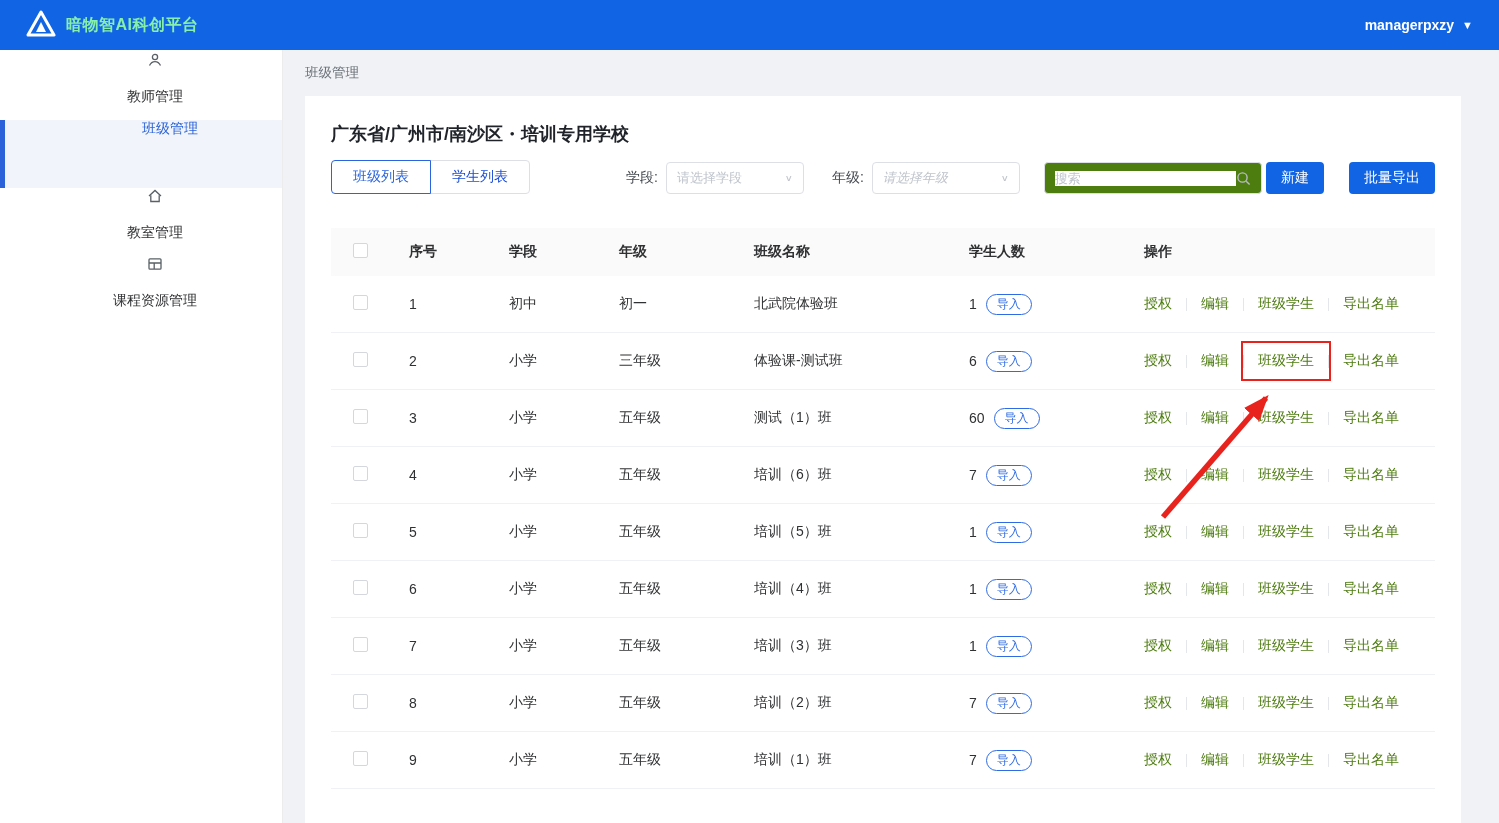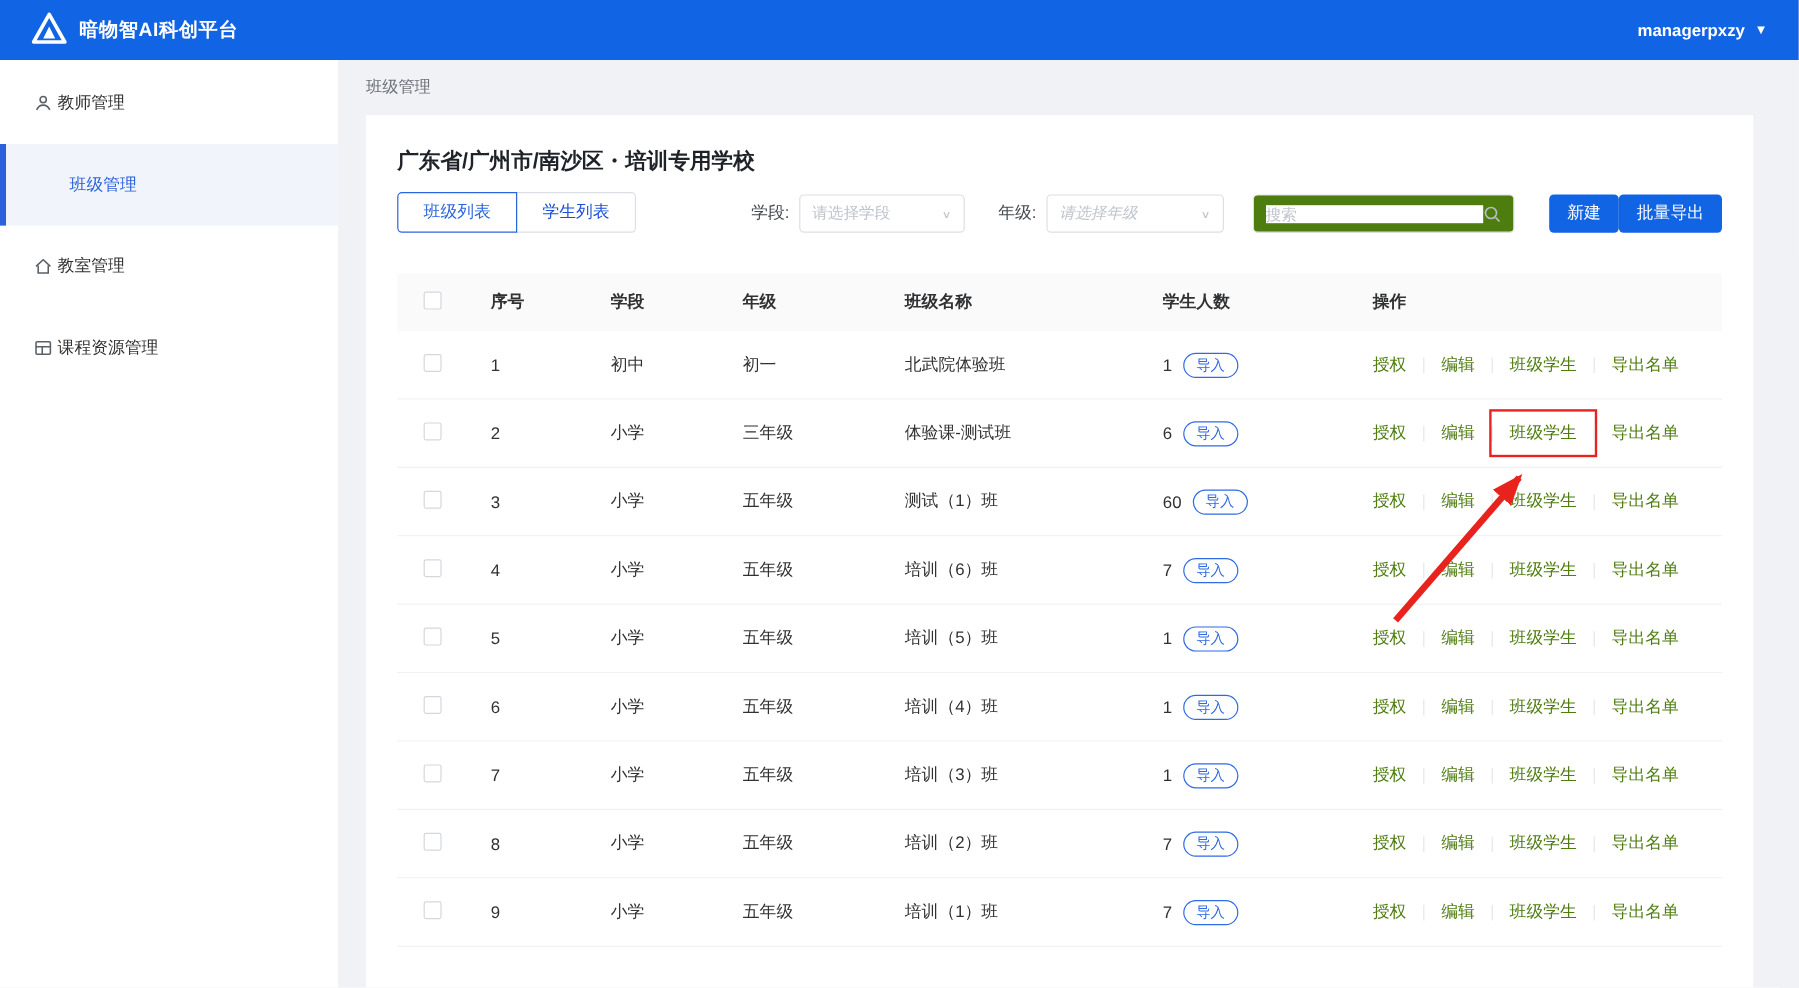--- a/index.html
+++ b/index.html
@@ -2,28 +2,28 @@
 <html><head>
 <meta charset="utf-8">
 <style>
   * { margin:0; padding:0; box-sizing:border-box; }
   html,body { width:1499px; height:823px; overflow:hidden; }
   body { font-family:"Liberation Sans","DejaVu Sans",sans-serif; font-size:14px; color:#303133; background:#f0f2f5; position:relative; }
 
   
   .header { position:absolute; top:0; left:0; right:0; height:50px; background:#1164e3; display:flex; align-items:center; justify-content:space-between; padding:0 26px 0 26px; z-index:10; }
   .brand { display:flex; align-items:center; gap:10px; }
-  .brand-title { color:#ffffff; font-size:16px; font-weight:bold; letter-spacing:.5px; }
+  .brand-title { color:#86efac; font-size:16px; font-weight:bold; letter-spacing:.5px; }
   .user-menu { display:flex; align-items:center; gap:8px; color:#fff; cursor:pointer; }
   .user-name { font-size:14px; font-weight:bold; }
   .caret { font-size:11px; color:#fff; }
 
   
   .sidebar { position:absolute; top:50px; left:0; bottom:0; width:283px; background:#fff; border-right:1px solid #ececec; padding-top:2px; z-index:5; }
-  .side-item { height:68px; display:flex; align-items:center; padding-left:28px; gap:4px; cursor:pointer; color:#303133; font-size:14px; }
+  .side-item { height:68px; display:flex; align-items:center; padding-left:28px; gap:20px; cursor:pointer; color:#303133; font-size:14px;flex-direction:column; }
   .side-item .s-icon { width:16px; height:16px; display:inline-flex; }
   .side-item.active { background:#f1f5fb; border-left:5px solid #2b62d9; padding-left:53px; color:#2b62d9; }
 
   
   .main { position:absolute; top:50px; left:283px; right:0; bottom:0; display:flex; flex-direction:column; }
   .breadcrumb { height:46px; display:flex; align-items:center; padding-left:22px; color:#697077; font-size:13.5px; }
   .card { background:#fff; margin:0 38px 0 22px; flex:1; padding:26px 26px 0 26px; overflow:hidden; }
   .school-title { font-size:18px; font-weight:bold; color:#1f2329; line-height:24px; }
 
   
@@ -35,21 +35,21 @@
   .tab.active { color:#2b65dd; border-color:#2b65dd; position:relative; z-index:1; }
   .filters { display:flex; align-items:center; margin-left:96px; }
   .flabel { color:#454a51; margin-right:8px; }
   .select-box { width:138px; height:32px; border:1px solid #dcdfe6; border-radius:4px; background:#fff; display:flex; align-items:center; justify-content:space-between; padding:0 10px; cursor:pointer; margin-right:28px; }
   .select-box.grade { width:148px; margin-right:24px;font-style:italic; }
   .select-ph { color:#bfc4cc; font-size:13px; }
   .chev { color:#c0c4cc; font-size:11px; transform:scaleY(.8); }
   .search-box { width:218px; height:32px; border:1px solid #dcdfe6; border-radius:4px; background:#4d7c0f; display:flex; align-items:center; padding:0 10px; }
   .search-box input { border:none; outline:none; flex:1; font-size:13px; font-family:inherit; color:#303133; }
   .search-box input::placeholder { color:#bfc4cc; }
-  .btns { margin-left:auto; display:flex; }
+  .btns { margin-left:auto; display:flex; gap:25px; }
   .btn-primary { height:32px; padding:0 15px; background:#1164e3; color:#fff; border:none; border-radius:4px; font-size:14px; cursor:pointer; font-family:inherit; }
 
   
   .table { margin-top:34px; }
   .trow, .thead-row { display:grid; grid-template-columns:78px 100px 110px 135px 215px 175px 1fr; align-items:center; }
   .thead-row { height:48px; background:#fafafa; font-weight:bold; color:#303133; }
   .trow { height:57px; border-bottom:1px solid #f0f1f4; background:#fff; }
   .c-check { padding-left:22px; }
   .checkbox { width:15px; height:15px; border:1px solid #d4d7dd; border-radius:2px; background:#fff; display:inline-block; cursor:pointer; }
   .c-count { display:flex; align-items:center; gap:9px; }

